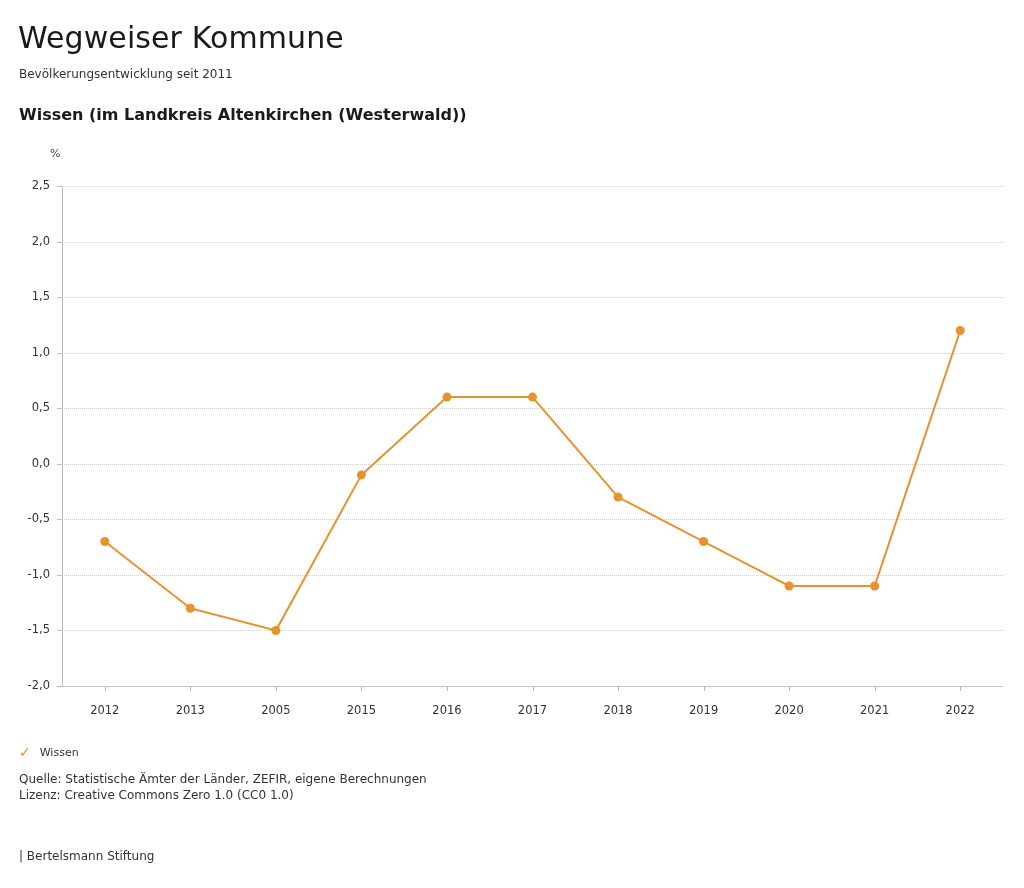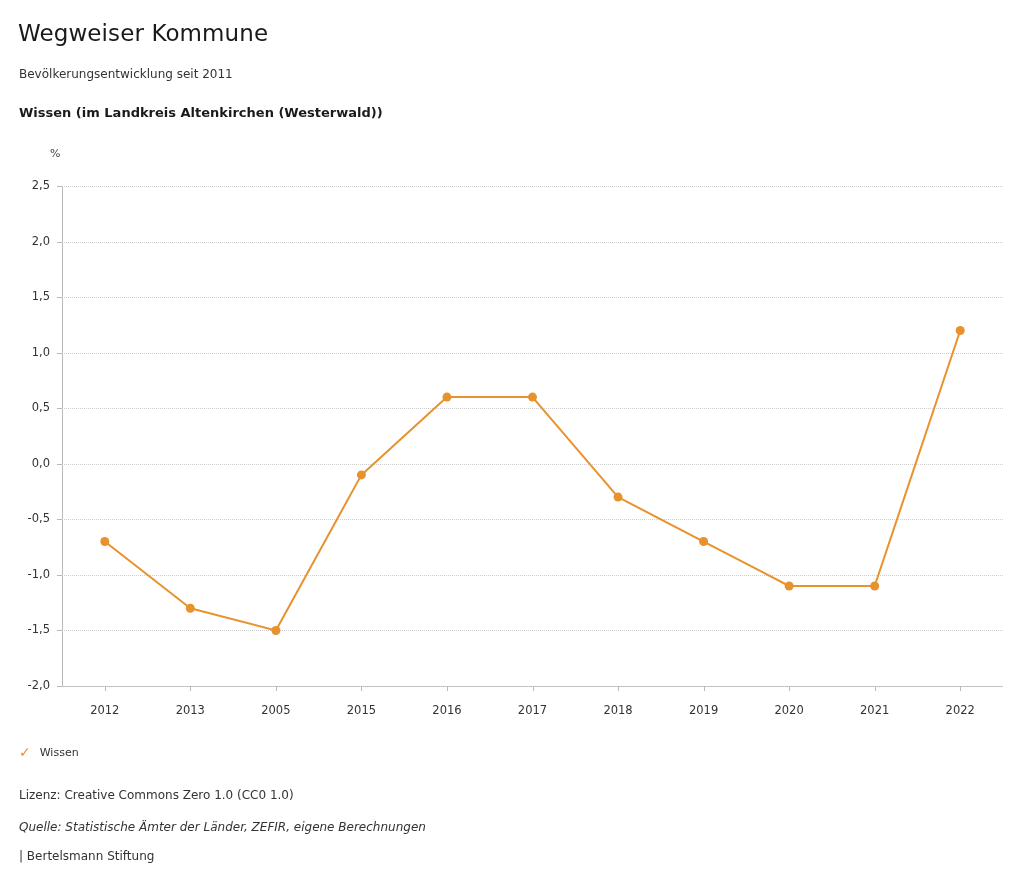--- a/index.html
+++ b/index.html
@@ -16,38 +16,38 @@
   }
   .page {
     position: relative;
     width: 1024px;
     height: 888px;
   }
   .title {
     position: absolute;
     left: 18px;
     top: 20px;
-    font-size: 23px;
+    font-size: 30px;
     font-weight: 400;
     color: #1a1a1a;
     letter-spacing: 0.1px;
   }
   .subtitle {
     position: absolute;
     left: 19px;
     top: 67px;
     font-size: 12px;
     font-weight: 400;
     color: #333333;
   }
   .region {
     position: absolute;
     left: 19px;
     top: 105px;
-    font-size: 13px;
+    font-size: 16px;
     font-weight: 700;
     color: #1a1a1a;
   }
   .unit-label {
     position: absolute;
     left: 50px;
     top: 147px;
     font-size: 11px;
     color: #444444;
   }
@@ -128,21 +128,21 @@
   .legend-label {
     font-size: 11px;
     color: #333333;
   }
   .footnote {
     position: absolute;
     left: 19px;
     font-size: 12px;
     color: #333333;
   }
-  .f1 { top: 820px; font-style: italic; }
+  .f1 { top: 772px; }
   .f2 { top: 788px; }
   .f3 { top: 849px; }
 </style>
 </head>
 <body>
 
 <div class="page">
 
   <div class="title">Wegweiser Kommune</div>
   <div class="subtitle">Bevölkerungsentwicklung seit 2011</div>

